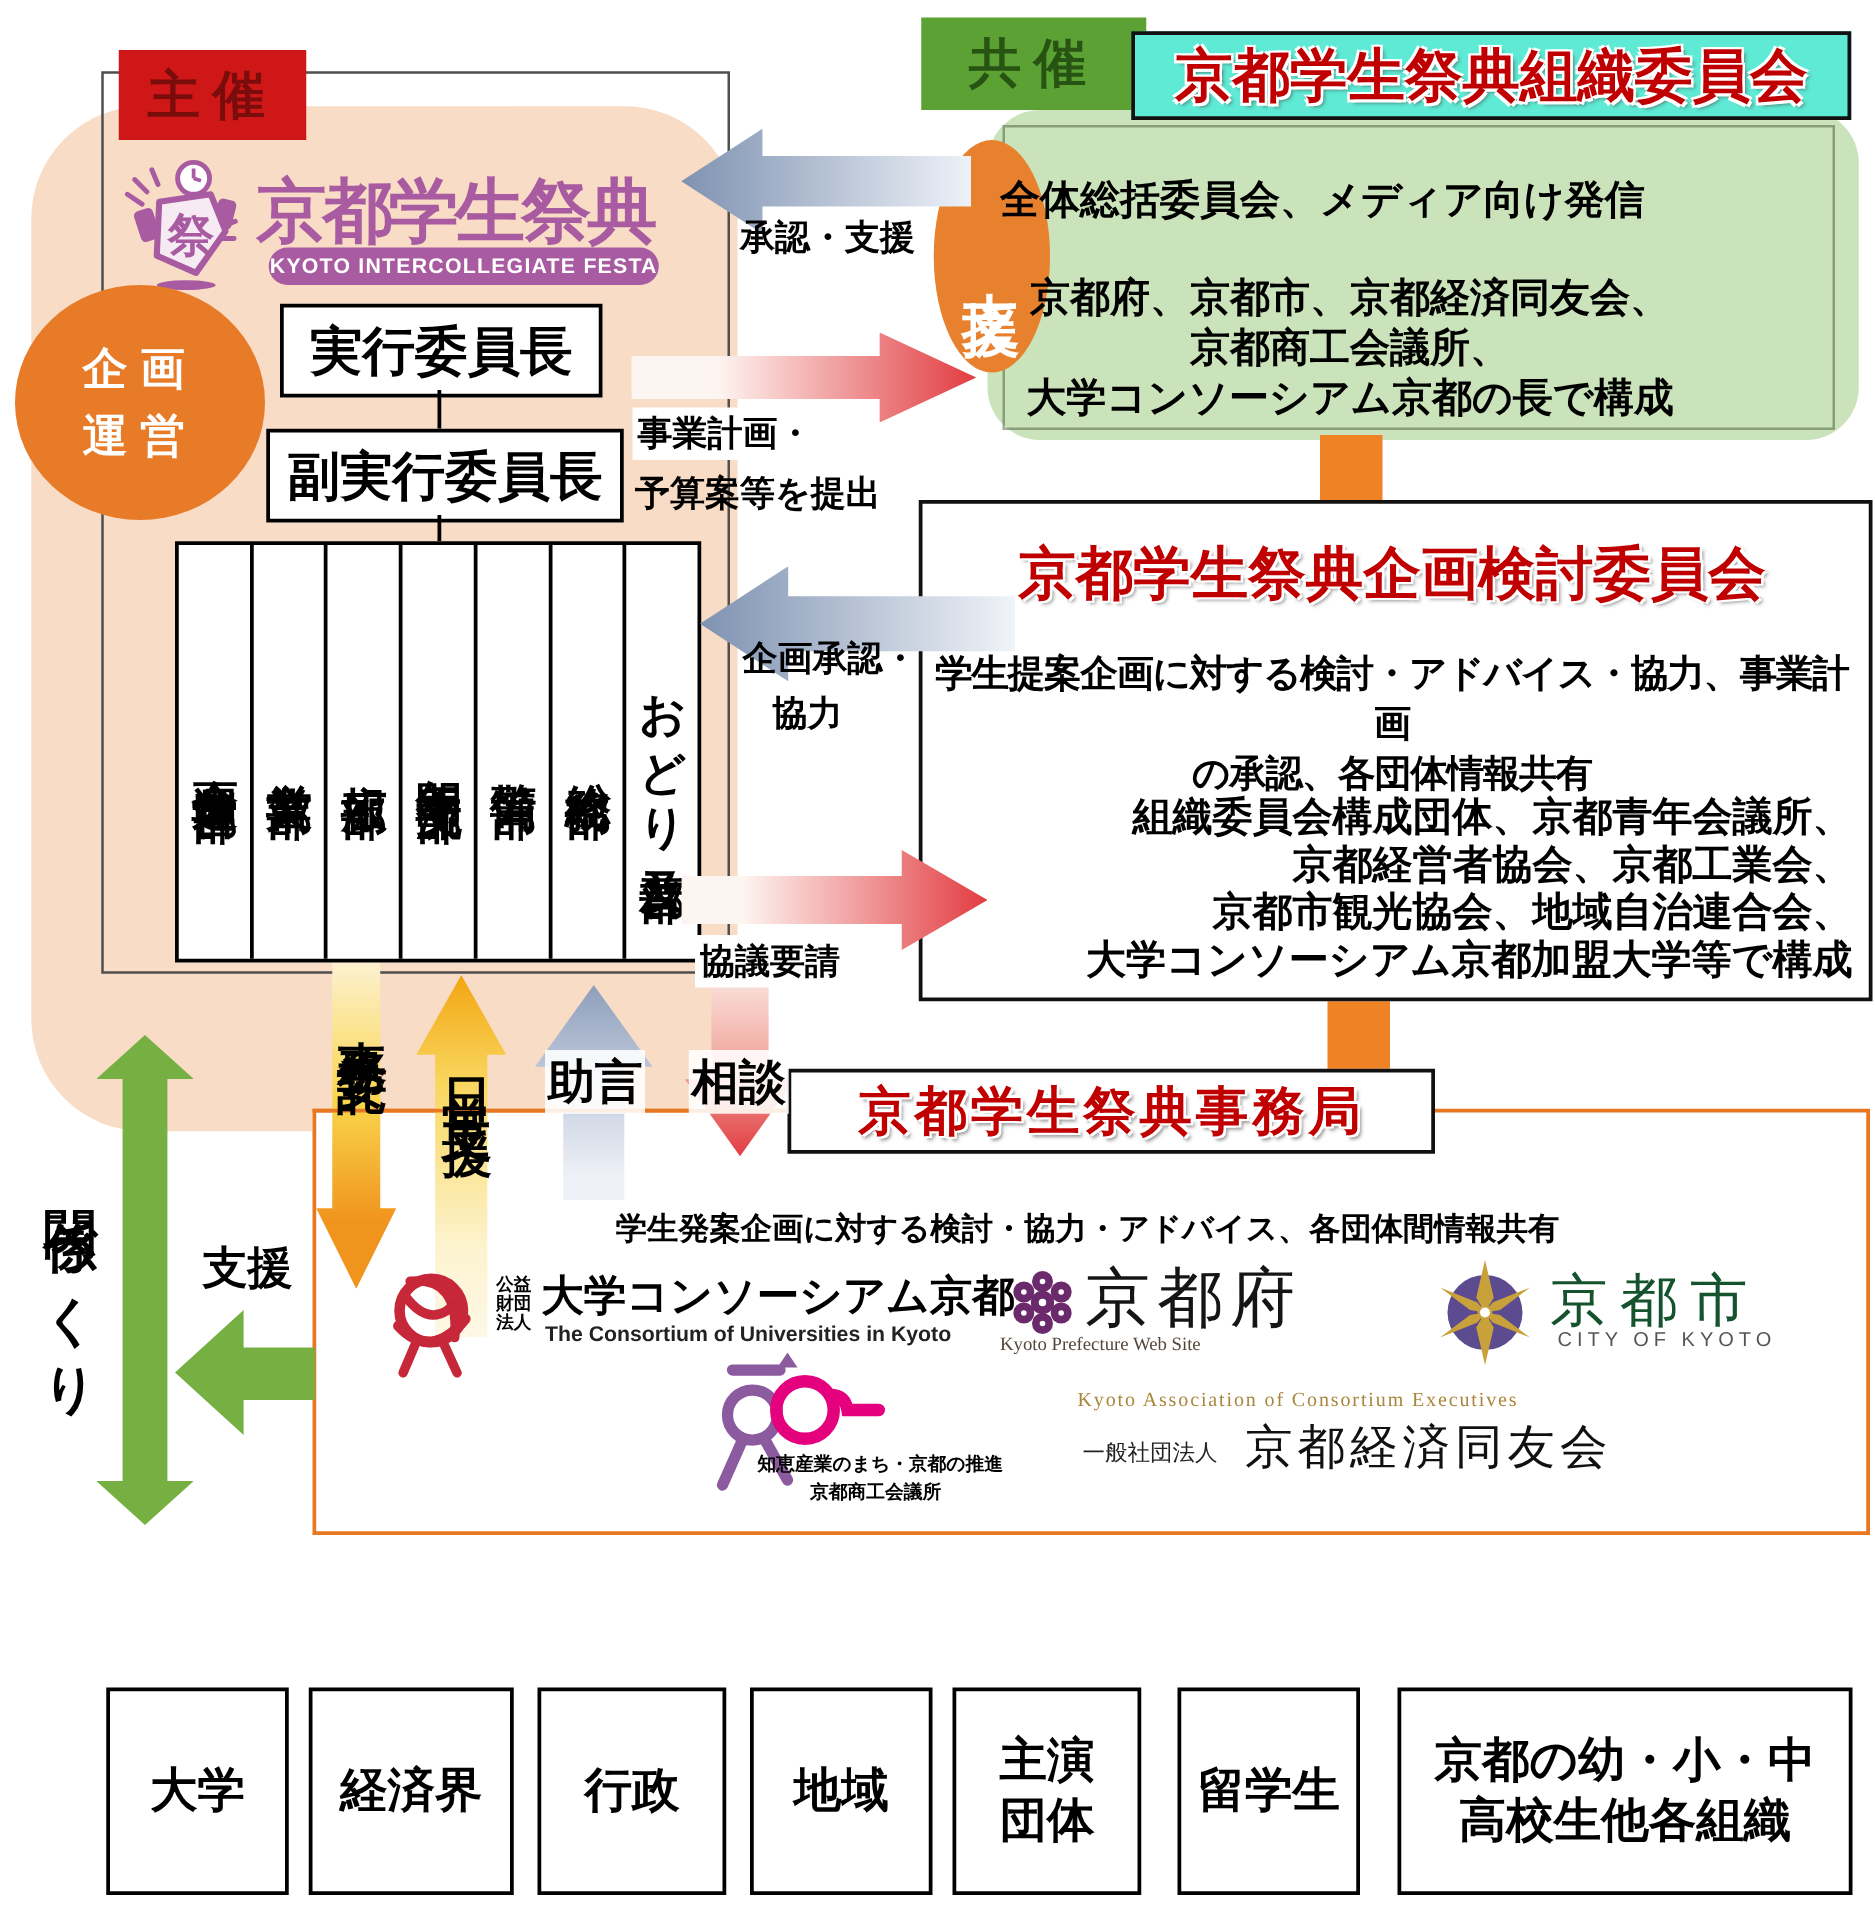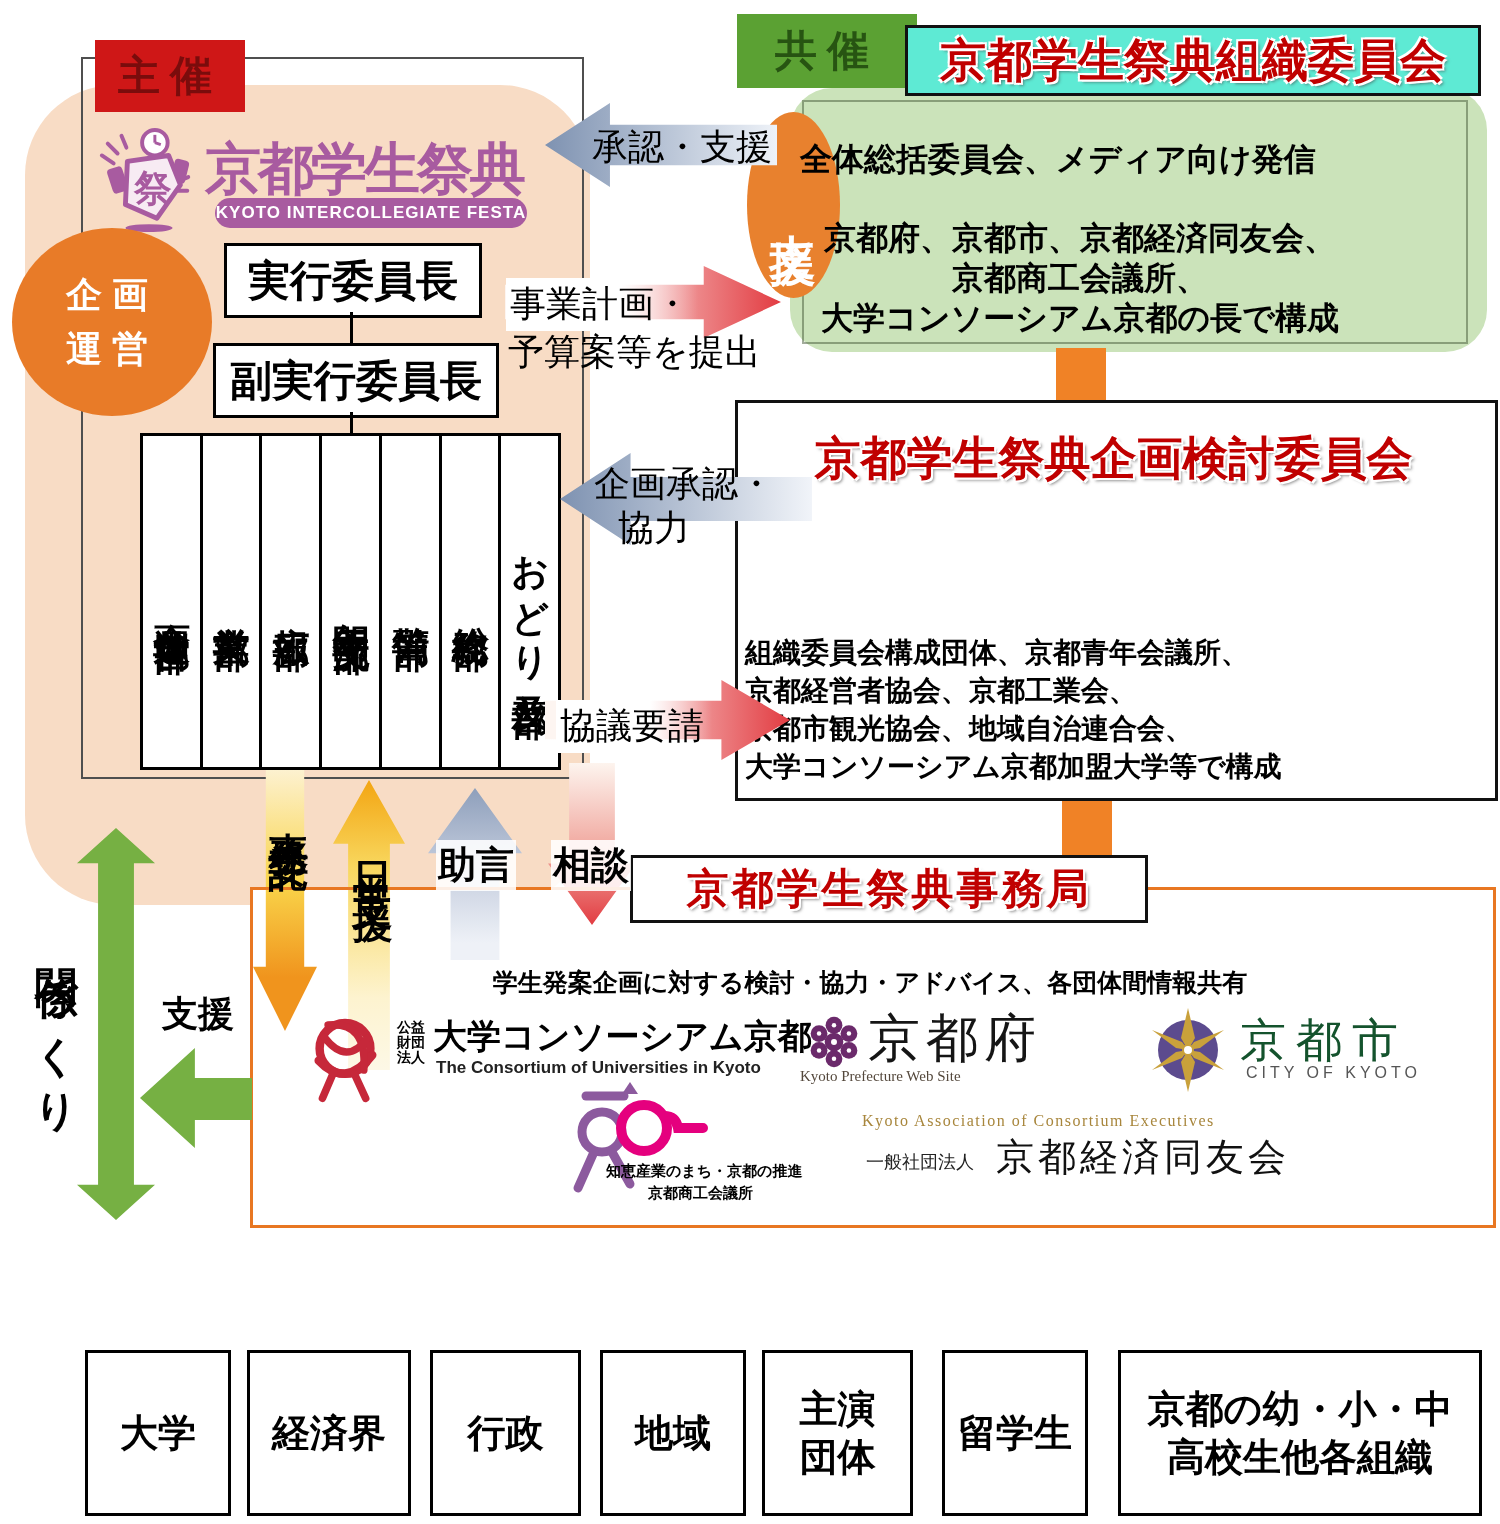--- a/index.html
+++ b/index.html
@@ -49,29 +49,29 @@
   .shien span{writing-mode:vertical-rl;text-orientation:upright;color:#fff;font-size:46px;font-weight:bold;letter-spacing:8px;}
 
   
   .arr{z-index:6;}
   .arrow-left{clip-path:polygon(0 50%,28% 0,28% 26%,100% 26%,100% 74%,28% 74%,28% 100%);}
   .arrow-right{clip-path:polygon(100% 50%,72% 0,72% 26%,0 26%,0 74%,72% 74%,72% 100%);}
   .approve-arrow{left:545px;top:103px;width:232px;height:84px;background:linear-gradient(to right,#7e92b1,#eef2f8);}
   .submit-arrow{left:505px;top:266px;width:276px;height:72px;background:linear-gradient(to right,#fdf5f1 25%,#e23c42);}
   .plan-arrow{left:560px;top:453px;width:252px;height:92px;background:linear-gradient(to right,#7e92b1,#f1f4f9);}
   .council-arrow{left:545px;top:680px;width:245px;height:80px;background:linear-gradient(to right,#fdf5f1 20%,#e23c42);}
-  .alabel{font-size:36px;font-weight:normal;color:#000;z-index:7;white-space:nowrap;}
+  .alabel{font-size:28px;font-weight:bold;color:#000;z-index:7;white-space:nowrap;margin-top:48px;}
   .band{background:linear-gradient(to right,#ffffff 60%,rgba(255,255,255,0));padding:2px 8px 2px 4px;}
 
   .conn{background:#f08226;z-index:1;}
 
   .review-box{left:735px;top:400px;width:757px;height:395px;background:#fff;border:3px solid #111;z-index:5;}
   .review-title{left:735px;top:428px;width:757px;text-align:center;font-size:46px;z-index:5;}
   .review-para1{left:745px;top:520px;width:737px;text-align:center;font-size:30px;font-weight:bold;line-height:40px;letter-spacing:-1px;z-index:5;}
-  .review-para2{left:745px;top:634px;width:737px;text-align:left;font-size:28px;font-weight:bold;line-height:38px;z-index:5;}
+  .review-para2{left:745px;top:634px;width:737px;text-align:right;font-size:32px;font-weight:bold;line-height:38px;z-index:5;}
 
   .secre-box{left:250px;top:887px;width:1240px;height:335px;background:#fff;border:3px solid #e87722;z-index:2;}
   .secre-title-box{left:630px;top:855px;width:512px;height:62px;background:#fff;border:3px solid #111;z-index:5;}
   .secre-desc{left:280px;top:966px;width:1180px;text-align:center;font-size:25px;font-weight:600;z-index:5;}
   .border-overlay{left:250px;top:887px;width:460px;height:3px;background:#e87722;z-index:4;}
 
   
   .flowarr{z-index:3;}
   .entrust-arrow{left:253px;top:763px;width:64px;height:268px;
     background:linear-gradient(to bottom,#fdf3d8 0%,#f9d44a 45%,#f0941d 80%);
@@ -208,20 +208,24 @@
 
   <div class="abs arr arrow-left approve-arrow"></div>
   <div class="abs alabel" style="left:592px;top:123px;">承認・支援</div>
 
   <div class="abs arr arrow-right submit-arrow"></div>
   <div class="abs alabel band" style="left:506px;top:278px;">事業計画・</div>
   <div class="abs alabel" style="left:508px;top:328px;">予算案等を提出</div>
 
   <div class="abs review-box"></div>
   <div class="abs review-title"><span class="red-title">京都学生祭典企画検討委員会</span></div>
+  <div class="abs review-para1">
+    <div>学生提案企画に対する検討・アドバイス・協力、事業計画</div>
+    <div>の承認、各団体情報共有</div>
+  </div>
   <div class="abs review-para2">
     <div>組織委員会構成団体、京都青年会議所、</div>
     <div>京都経営者協会、京都工業会、</div>
     <div>京都市観光協会、地域自治連合会、</div>
     <div>大学コンソーシアム京都加盟大学等で構成</div>
   </div>
 
   <div class="abs arr arrow-left plan-arrow"></div>
   <div class="abs alabel" style="left:594px;top:460px;">企画承認・</div>
   <div class="abs alabel" style="left:618px;top:504px;">協力</div>

